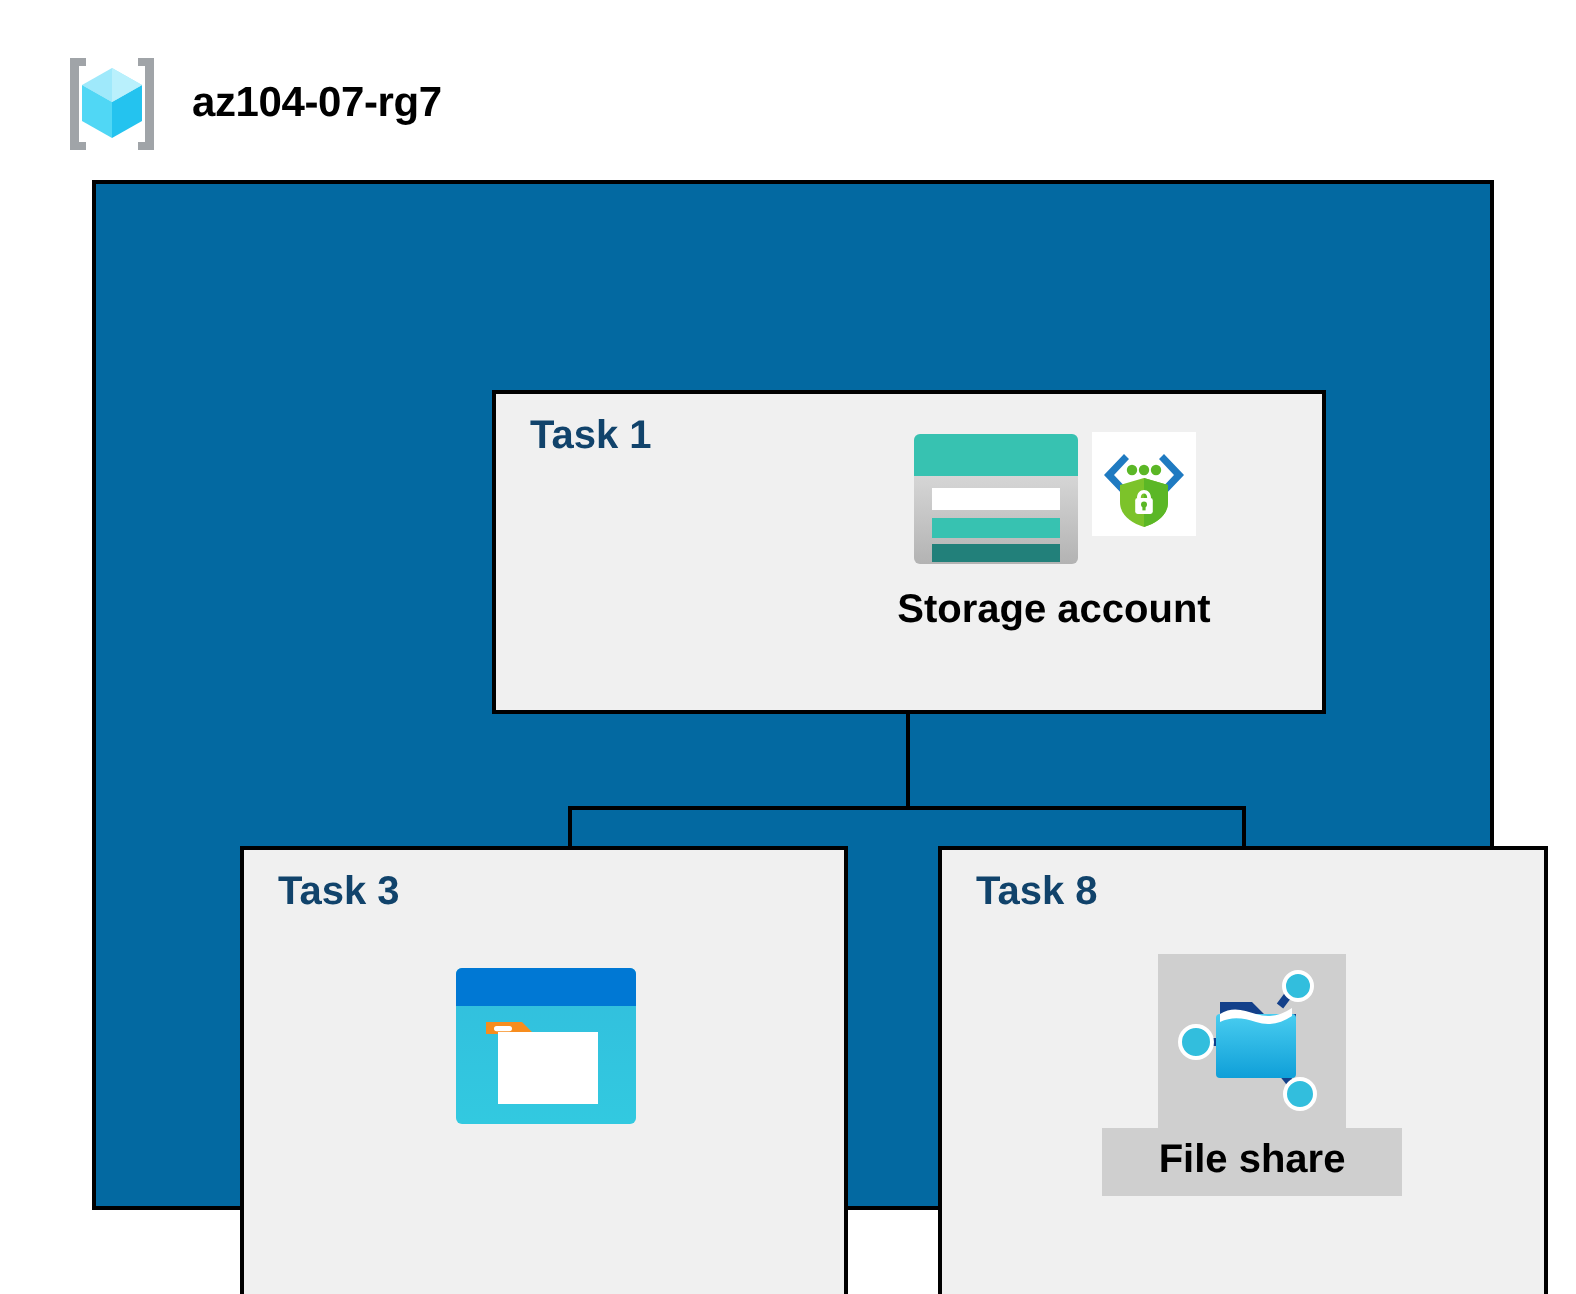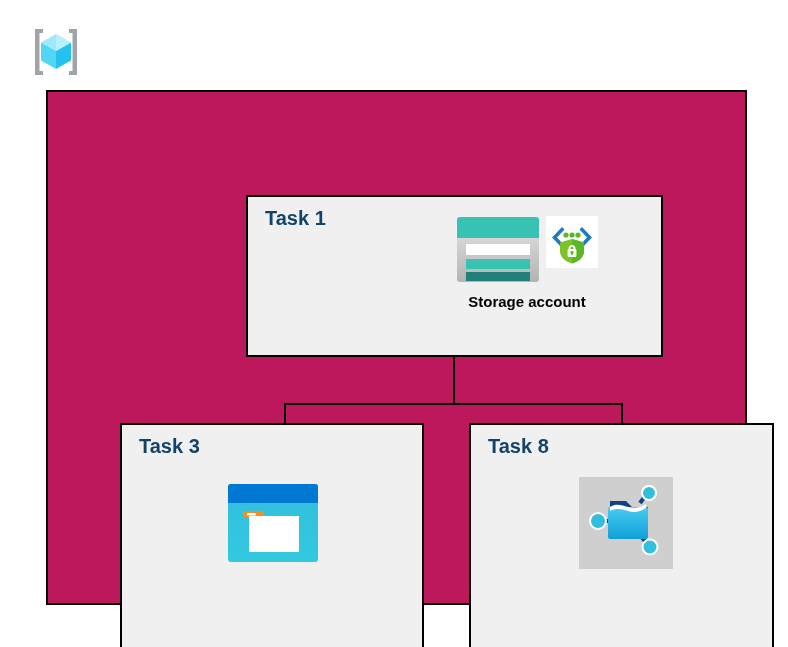--- a/index.html
+++ b/index.html
@@ -43,21 +43,21 @@
     white-space: nowrap;
   }
 
   
   .rg-container {
     position: absolute;
     left: 46px;
     top: 90px;
     width: 701px;
     height: 515px;
-    background: #be185d;
+    background: #0369a1;
     border: 2px solid #000000;
     box-sizing: border-box;
   }
 
   
   .task-box {
     position: absolute;
     background: #f0f0f0;
     border: 2px solid #000000;
     box-sizing: border-box;
@@ -81,21 +81,21 @@
     position: absolute;
     display: flex;
     flex-direction: column;
     align-items: center;
   }
   #node-storage  { left: 199px; top: 19px;  width: 160px; }
   #node-blob     { left:  61px; top: 58px;  width: 180px; }
   #node-fileshare{ left:  85px; top: 52px;  width: 140px; }
 
   .node-caption {
-    font-size: 15px;
+    font-size: 20px;
     font-weight: bold;
     color: #000000;
     white-space: nowrap;
     margin-top: 6px;
   }
 
   
   .icon-row {
     display: flex;
     align-items: flex-start;
@@ -141,20 +141,21 @@
 
         <path d="M26 8 L41 16.5 L26 25 L11 16.5 Z" fill="#9fe9fb"></path>
 
         <path d="M11 16.5 L26 25 L26 43 L11 34.5 Z" fill="#50d7f5"></path>
 
         <path d="M41 16.5 L41 34.5 L26 43 L26 25 Z" fill="#24c3ef"></path>
 
         <path d="M26 8 L41 16.5 L26 25 Z" fill="#b9f0fc"></path>
       </svg>
     </span>
+    <span class="rg-title">az104-07-rg7</span>
   </div>
 
   <div class="rg-container">
 
     <div class="task-box" id="task-1">
       <div class="task-label">Task 1</div>
 
       <div class="node" id="node-storage">
         <div class="icon-wrap icon-row">
 
@@ -255,17 +256,18 @@
               <rect x="20" y="24" width="40" height="32" rx="2" fill="url(#fs-folder)"></rect>
 
               <path d="M22 24 C28 20 34 22 40 24 C46 26 52 25 58 21 L58 25 C52 29 46 30 40 28 C34 26 28 25 22 28 Z" fill="#ffffff"></path>
 
               <circle cx="10" cy="38" r="8" fill="#32bedd" stroke="#ffffff" stroke-width="2"></circle>
               <circle cx="61" cy="10" r="7" fill="#32bedd" stroke="#ffffff" stroke-width="2"></circle>
               <circle cx="62" cy="64" r="7.5" fill="#32bedd" stroke="#ffffff" stroke-width="2"></circle>
             </svg>
           </span>
         </div>
+        <div class="node-caption">File share</div>
       </div>
     </div>
 
   </div>
 </div>
 
 </body></html>

